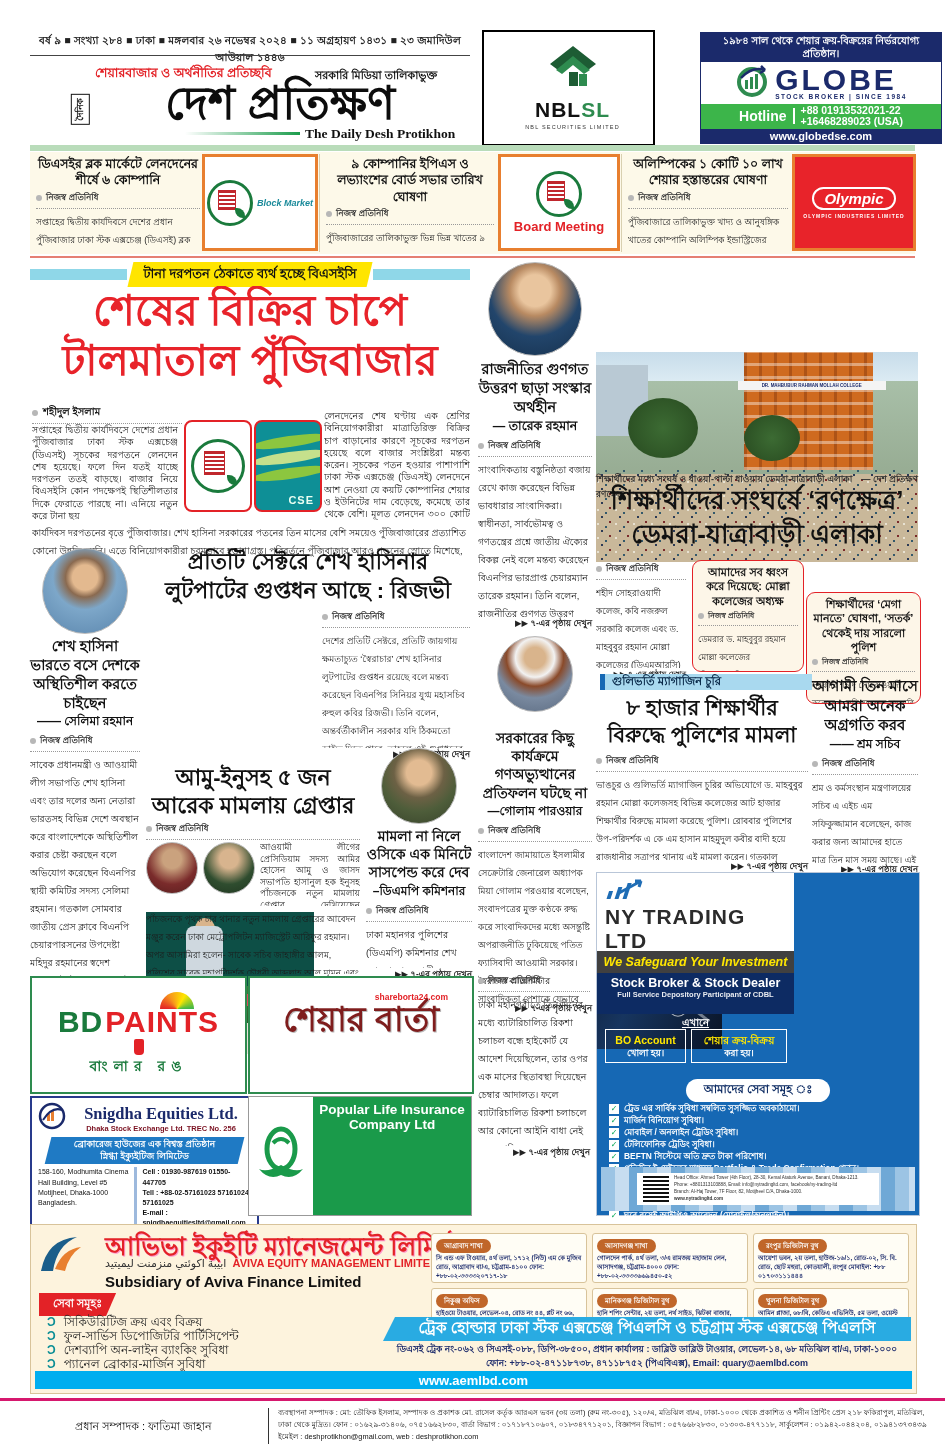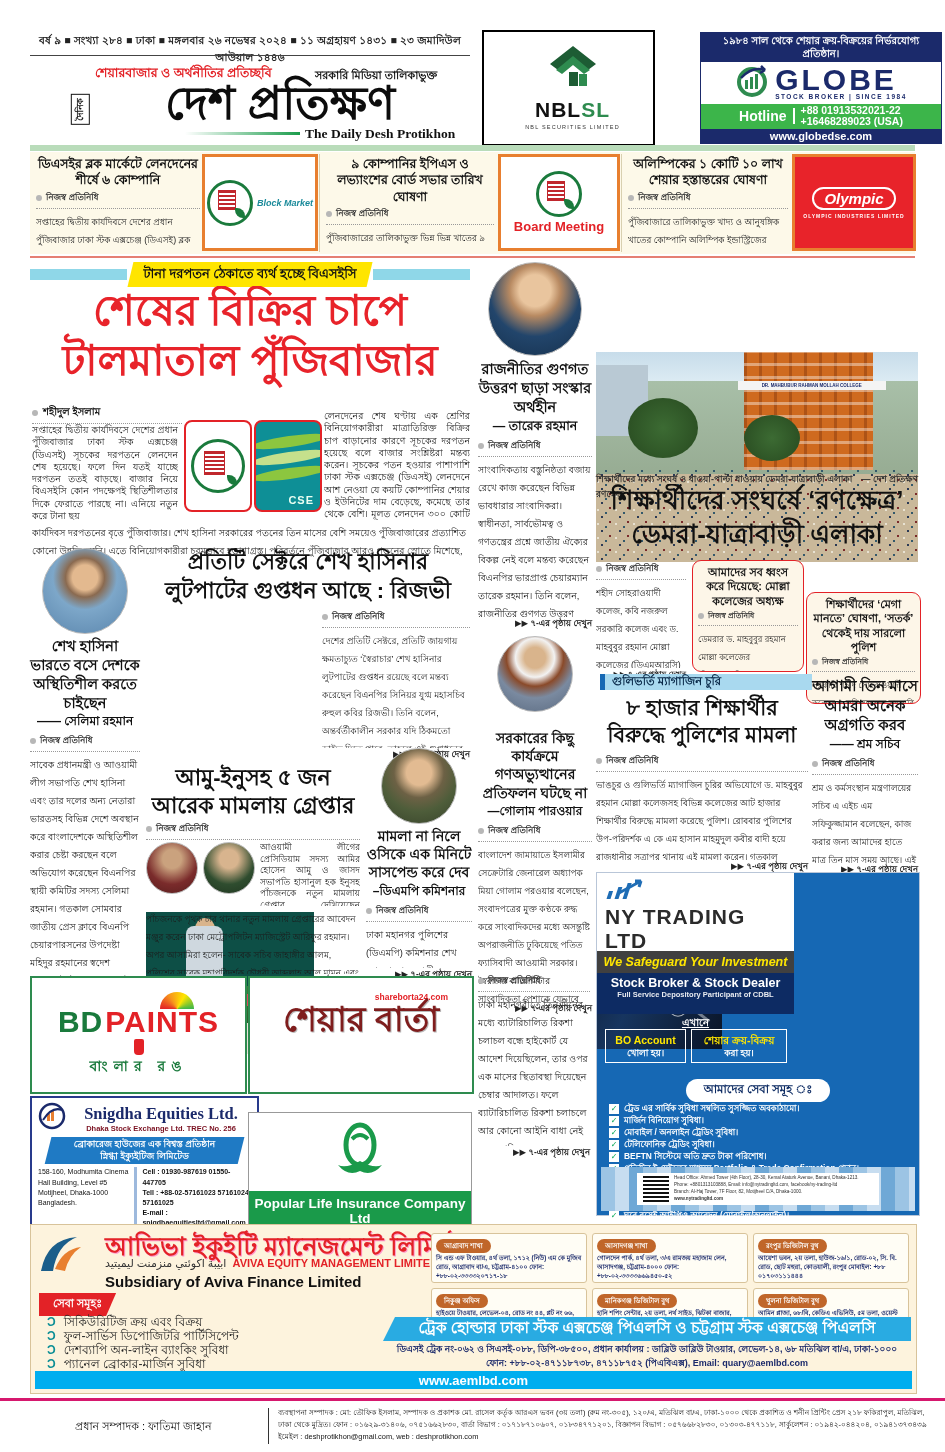--- a/index.html
+++ b/index.html
@@ -132,21 +132,21 @@
   .bdp-tag{color:#1a7a3c;font-size:14px;font-weight:bold;letter-spacing:6px;text-align:center;}
   .sb-site{color:#e32227;font-weight:bold;font-size:8.5px;text-align:right;}
   .sb-brand{color:#7f1d1d;font-size:34px;font-weight:bold;text-shadow:1px 1px 0 #bbb;text-align:center;line-height:1;}
   .snig{border:2px solid #283a8c;background:#fff;padding:4px 6px;}
   .snig-brand{font-family:"Liberation Serif",serif;font-weight:bold;font-size:16.5px;color:#1b2a6b;}
   .snig-sub{font-size:7.5px;color:#7a1020;font-weight:bold;}
   .snig-banner{background:#1f7ac4;color:#fff;font-size:9px;font-weight:bold;text-align:center;line-height:1.3;transform:skewX(-14deg);padding:2px 6px;margin:3px 10px;}
   .snig-banner > div{transform:skewX(14deg);}
   .snig-cols{display:flex;gap:6px;font-size:7px;line-height:1.45;}
   .snig-cols .c2{font-weight:bold;border-left:3px solid #9db9dd;padding-left:5px;}
-  .pop{border:1px solid #999;background:#fff;display:flex;flex-direction:column;margin-top:16px;}
+  .pop{border:1px solid #999;background:#fff;display:flex;}
   .pop-band{background:#1a9a4a;color:#fff;font-weight:bold;font-size:13.5px;text-align:center;padding:5px 0;}
   
   .aviva{background:#fdf3dd;border:1px solid #d8c39a;}
   .av-title{color:#e32227;font-size:25px;font-weight:bold;text-shadow:1px 1px 0 #f9c;white-space:nowrap;}
   .av-sub{font-size:11px;color:#333;}
   .av-sub .en{color:#e32227;font-weight:bold;}
   .av-subsid{font-size:15px;font-weight:bold;color:#111;}
   .av-ribbon{background:#e32227;color:#fff;font-weight:bold;font-size:11px;padding:2px 14px;clip-path:polygon(0 0,100% 0,calc(100% - 10px) 100%,0 100%);display:inline-block;}
   .av-svc{list-style:none;margin:2px 0 0 0;padding:0;font-size:12px;color:#222;}
   .av-svc li{display:flex;gap:8px;line-height:1.18;}

